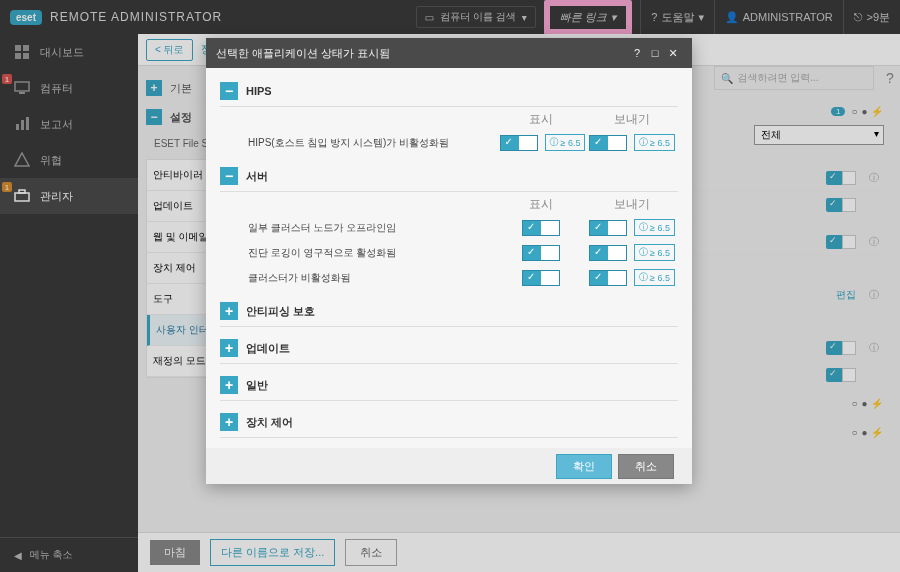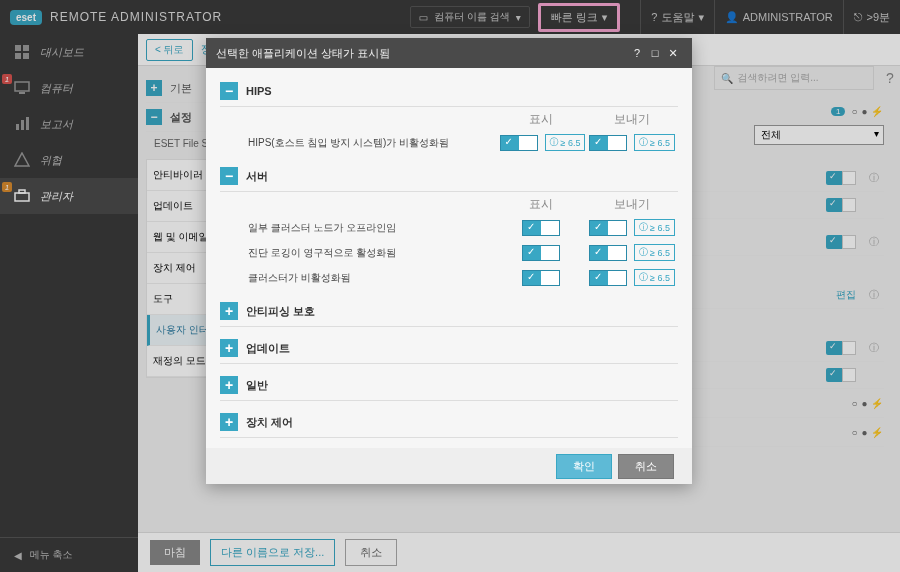--- a/index.html
+++ b/index.html
@@ -6,25 +6,25 @@
 body { width: 900px; height: 572px; overflow: hidden; background: #f5f5f5; position: relative; }
 
 
 .topbar { height: 34px; background: #3a3a3a; display: flex; align-items: center; color: #ccc; font-size: 11px; }
 .logo-area { display: flex; align-items: center; padding: 0 10px; gap: 8px; }
 .eset-badge { background: #39a7c4; color: #fff; font-weight: bold; padding: 2px 6px; font-size: 10px; border-radius: 4px; }
 .logo-text { font-size: 12px; letter-spacing: 1px; color: #ddd; }
 .top-spacer { flex: 1; }
 .top-search { display: flex; align-items: center; gap: 6px; border: 1px solid #555; padding: 3px 8px; border-radius: 2px; font-size: 10px; margin-right: 8px; }
 .top-link { padding: 0 10px; border-left: 1px solid #555; height: 100%; display: flex; align-items: center; gap: 4px; cursor: pointer; }
-.top-link.quick { border: 3px solid #f9a8d4; height: auto; padding: 4px 10px; margin-right: 20px; border-radius: 2px; }
+.top-link.quick { border: 6px solid #f9a8d4; height: auto; padding: 4px 10px; margin-right: 8px; border-radius: 2px; font-style: italic; }
 
 
 .sidebar { position: absolute; top: 34px; left: 0; bottom: 0; width: 138px; background: #3a3a3a; color: #bbb; }
-.side-item { display: flex; align-items: center; gap: 10px; padding: 10px 14px; font-size: 11px; cursor: pointer; position: relative; font-style: italic; }
+.side-item { display: flex; align-items: center; gap: 10px; padding: 10px 14px; font-size: 11px; cursor: pointer; position: relative; }
 .side-item.active { background: #4a4a4a; color: #fff; }
 .side-item .badge { position: absolute; left: 2px; top: 4px; background: #d9534f; color: #fff; font-size: 8px; width: 10px; height: 10px; display: flex; align-items: center; justify-content: center; border-radius: 2px;}
 .side-item .badge.orange { background: #d98b2e; }
 .side-icon { width: 16px; height: 16px; fill: #999; }
 .side-item.active .side-icon { fill: #fff; }
 .side-pointer { position: absolute; right: -10px; top: 50%; transform: translateY(-50%); width: 0; height: 0; border-top: 10px solid transparent; border-bottom: 10px solid transparent; border-left: 10px solid #4a4a4a; }
 .side-footer { position: absolute; bottom: 0; left: 0; right: 0; padding: 10px 14px; font-size: 10px; border-top: 1px solid #555; display:flex; align-items:center; gap:8px; }
 
 
 .main { position: absolute; top: 34px; left: 138px; right: 0; bottom: 0; background: #f0f0f0; }

